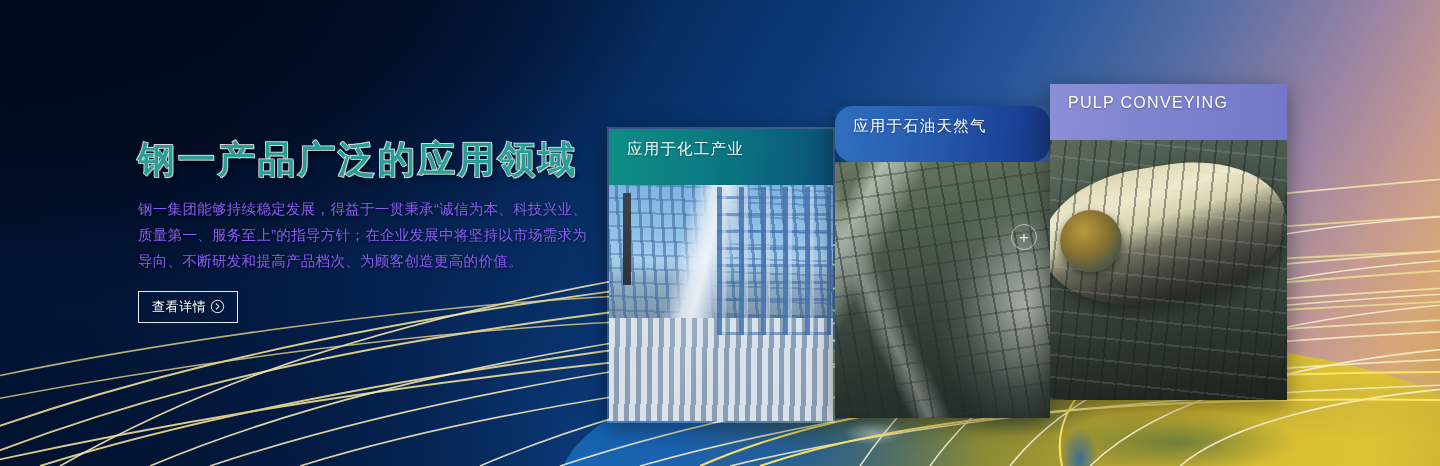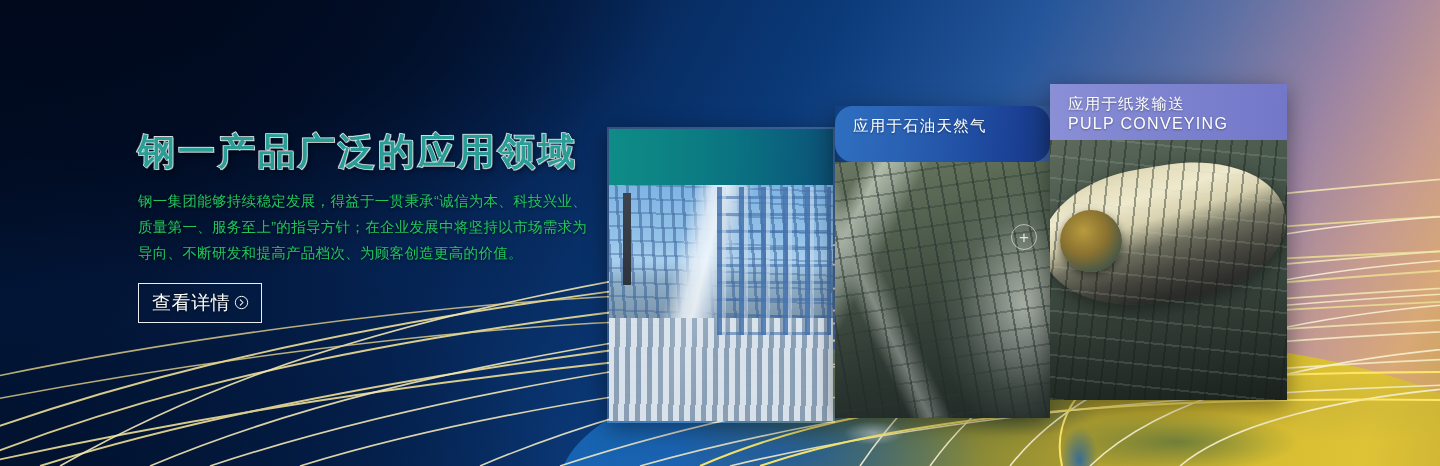--- a/index.html
+++ b/index.html
@@ -72,21 +72,21 @@
     background:linear-gradient(180deg, rgba(150,175,205,.55), rgba(150,175,205,0));
   }
 
   
   .arcs{position:absolute; inset:0; pointer-events:none;}
   .arcs svg{display:block; width:1440px; height:466px;}
 
   
   .copy{
     position:absolute;
-    left:138px; top:132px;
+    left:138px; top:140px;
     width:470px;
   }
   .headline{
     margin:0;
     font-size:37px;
     line-height:1.08;
     font-weight:bold;
     letter-spacing:3px;
     color:#2a9d96;
     -webkit-text-stroke:1.2px #ffffff;
@@ -95,36 +95,36 @@
        0 0 1px #fff,
        1px 1px 0 rgba(255,255,255,.55),
       -1px -1px 0 rgba(255,255,255,.35),
        2px 3px 5px rgba(0,0,0,.55);
     white-space:nowrap;
   }
   .body-copy{
     margin:16px 0 0 0;
     font-size:14.5px;
     line-height:26px;
-    color:#22c55e;
+    color:#8b5cf6;
     letter-spacing:.3px;
     text-shadow:0 1px 3px rgba(0,0,0,.65);
     width:455px;
   }
   .more-btn{
     display:inline-flex;
     align-items:center;
     gap:4px;
     margin-top:17px;
     padding:6px 12px 6px 13px;
     border:1px solid rgba(255,255,255,.92);
     background:transparent;
     color:#ffffff;
     font-family:inherit;
-    font-size:19px;
+    font-size:13px;
     letter-spacing:.6px;
     cursor:pointer;
     text-shadow:0 1px 2px rgba(0,0,0,.6);
   }
   .btn-arrow{
     width:15px;height:15px;flex:0 0 auto;
     display:inline-flex;align-items:center;justify-content:center;
   }
 
   
@@ -329,20 +329,21 @@
         <svg viewBox="0 0 16 16" width="15" height="15" aria-hidden="true">
           <circle cx="8" cy="8" r="6.6" fill="none" stroke="#ffffff" stroke-width="1"></circle>
           <path d="M6.7 5.2 L9.6 8 L6.7 10.8" fill="none" stroke="#ffffff" stroke-width="1.1" stroke-linecap="round" stroke-linejoin="round"></path>
         </svg>
       </span>
     </button>
   </div>
 
   <div class="card" id="card-chemical">
     <div class="card-head">
+      <span class="card-cn">应用于化工产业</span>
     </div>
     <div class="card-photo">
       <div class="chem-img"></div>
       <div class="chem-towers"></div>
       <div class="chem-stack"></div>
     </div>
   </div>
 
   <div class="card" id="card-oilgas">
     <div class="card-head">
@@ -351,21 +352,20 @@
     <div class="card-photo">
       <div class="oil-img"></div>
     </div>
     <div class="oil-plus">
       <span>+</span>
     </div>
   </div>
 
   <div class="card" id="card-pulp">
     <div class="card-head">
-      <span class="card-cn">应用于纸浆输送</span>
       <span class="card-en">PULP CONVEYING</span>
     </div>
     <div class="card-photo">
       <div class="pulp-img"></div>
       <div class="pulp-hub"></div>
     </div>
   </div>
 
 </div>
 

